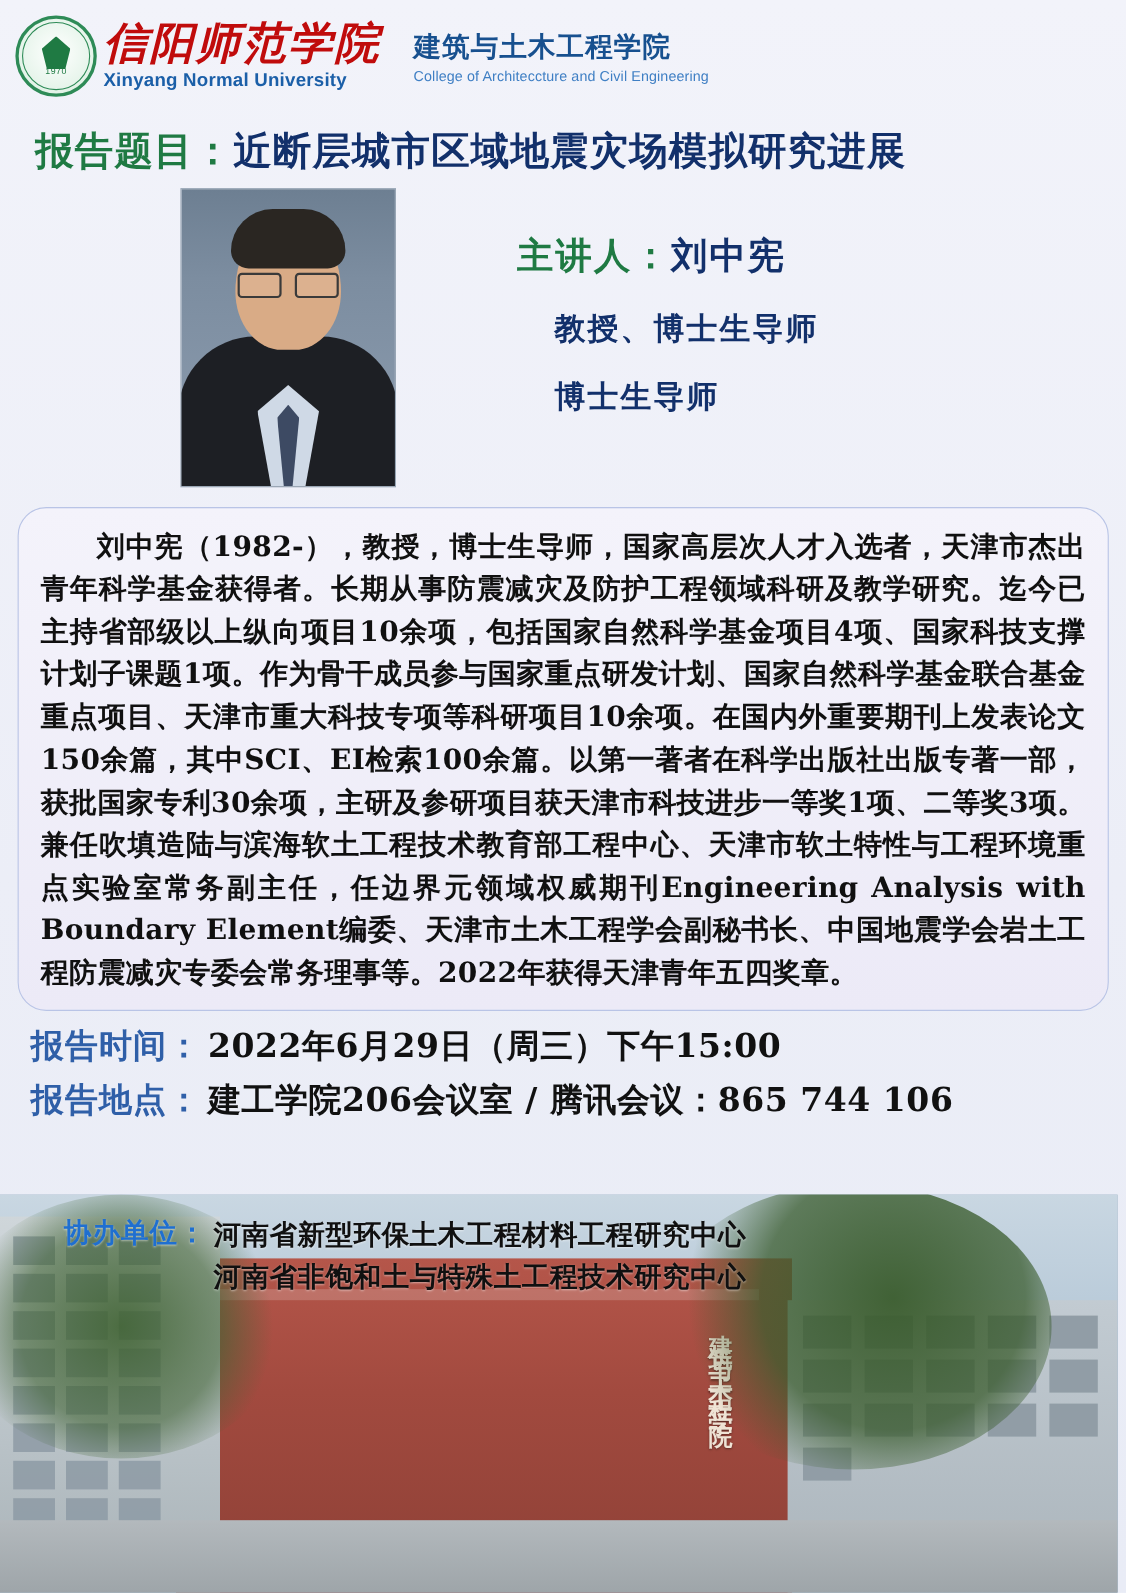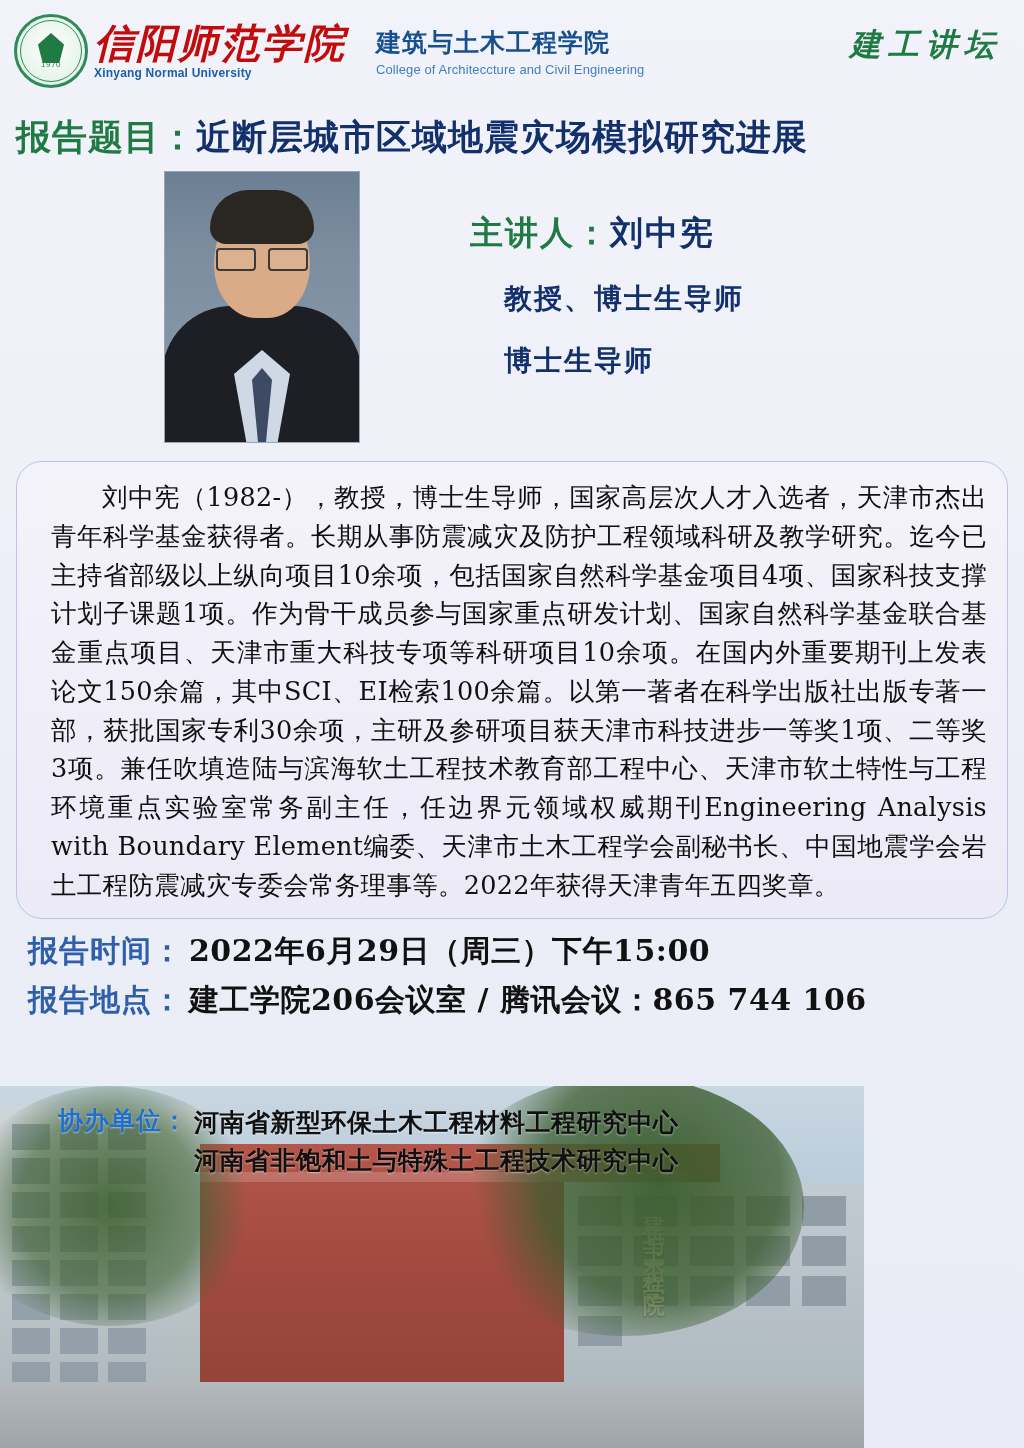--- a/index.html
+++ b/index.html
@@ -70,21 +70,21 @@
   .uni-cn {
     font-family: "DejaVu Serif", serif;
     font-size: 40px;
     font-weight: bold;
     color: #c00c0c;
     letter-spacing: 2px;
     line-height: 1.05;
     font-style: italic;
   }
   .uni-en {
-    font-size: 12px;
+    font-size: 17px;
     font-weight: bold;
     color: #1b5fa8;
     letter-spacing: .2px;
     margin-top: 2px;
   }
   .college {
     display: flex;
     flex-direction: column;
     justify-content: center;
   }
@@ -110,21 +110,21 @@
     font-weight: bold;
     color: #1f7a43;
     letter-spacing: 7px;
     font-style: italic;
   }
 
   
   .title-row {
     display: flex;
     align-items: baseline;
-    padding: 18px 16px 4px 16px;
+    padding: 18px 16px 4px 32px;
     white-space: nowrap;
   }
   .title-label {
     font-family: "DejaVu Serif", serif;
     font-size: 35px;
     font-weight: bold;
     color: #1f7a43;
     letter-spacing: 1px;
   }
   .title-text {
@@ -247,21 +247,22 @@
     margin-top: 24px;
     padding-left: 34px;
   }
 
   
   .bio-box {
     margin: 6px 16px 0 16px;
     border: 1px solid #b9c4e6;
     border-radius: 26px;
     background: linear-gradient(180deg, #f4f3fb 0%, #eceaf7 100%);
-    padding: 16px 20px 14px 34px;
+    padding: 16px 20px 14px 20px;
+    font-weight: bold;
   }
   .bio-text {
     font-family: "DejaVu Serif", serif;
     font-size: 25.5px;
     line-height: 1.52;
     color: #101010;
     text-align: justify;
     text-justify: inter-ideograph;
     text-indent: 2em;
     letter-spacing: .3px;
@@ -291,21 +292,21 @@
     color: #111111;
     letter-spacing: .5px;
     margin-left: 6px;
   }
 
   
   .footer-photo {
     position: absolute;
     left: 0;
     bottom: 0;
-    width: 864px;
+    width: 1016px;
     height: 362px;
     overflow: hidden;
     background: linear-gradient(180deg, #9fb4c6 0%, #8ea7bb 38%, #7e99ae 100%);
   }
   .sky {
     position: absolute;
     left: 0; top: 0; width: 100%; height: 120px;
     background: linear-gradient(180deg, #c9d7e2 0%, #b7c9d8 100%);
   }
   .building {
@@ -443,21 +444,20 @@
       <div class="seal-year">1970</div>
     </div>
     <div class="uni-name">
       <div class="uni-cn">信阳师范学院</div>
       <div class="uni-en">Xinyang Normal University</div>
     </div>
     <div class="college">
       <div class="college-cn">建筑与土木工程学院</div>
       <div class="college-en">College of Architeccture and Civil Engineering</div>
     </div>
-    <div class="forum-badge">建工讲坛</div>
   </div>
 
   <div class="title-row">
     <span class="title-label">报告题目：</span>
     <span class="title-text">近断层城市区域地震灾场模拟研究进展</span>
   </div>
 
   <div class="speaker-block">
     <div class="portrait">
       <div class="suit"></div>

